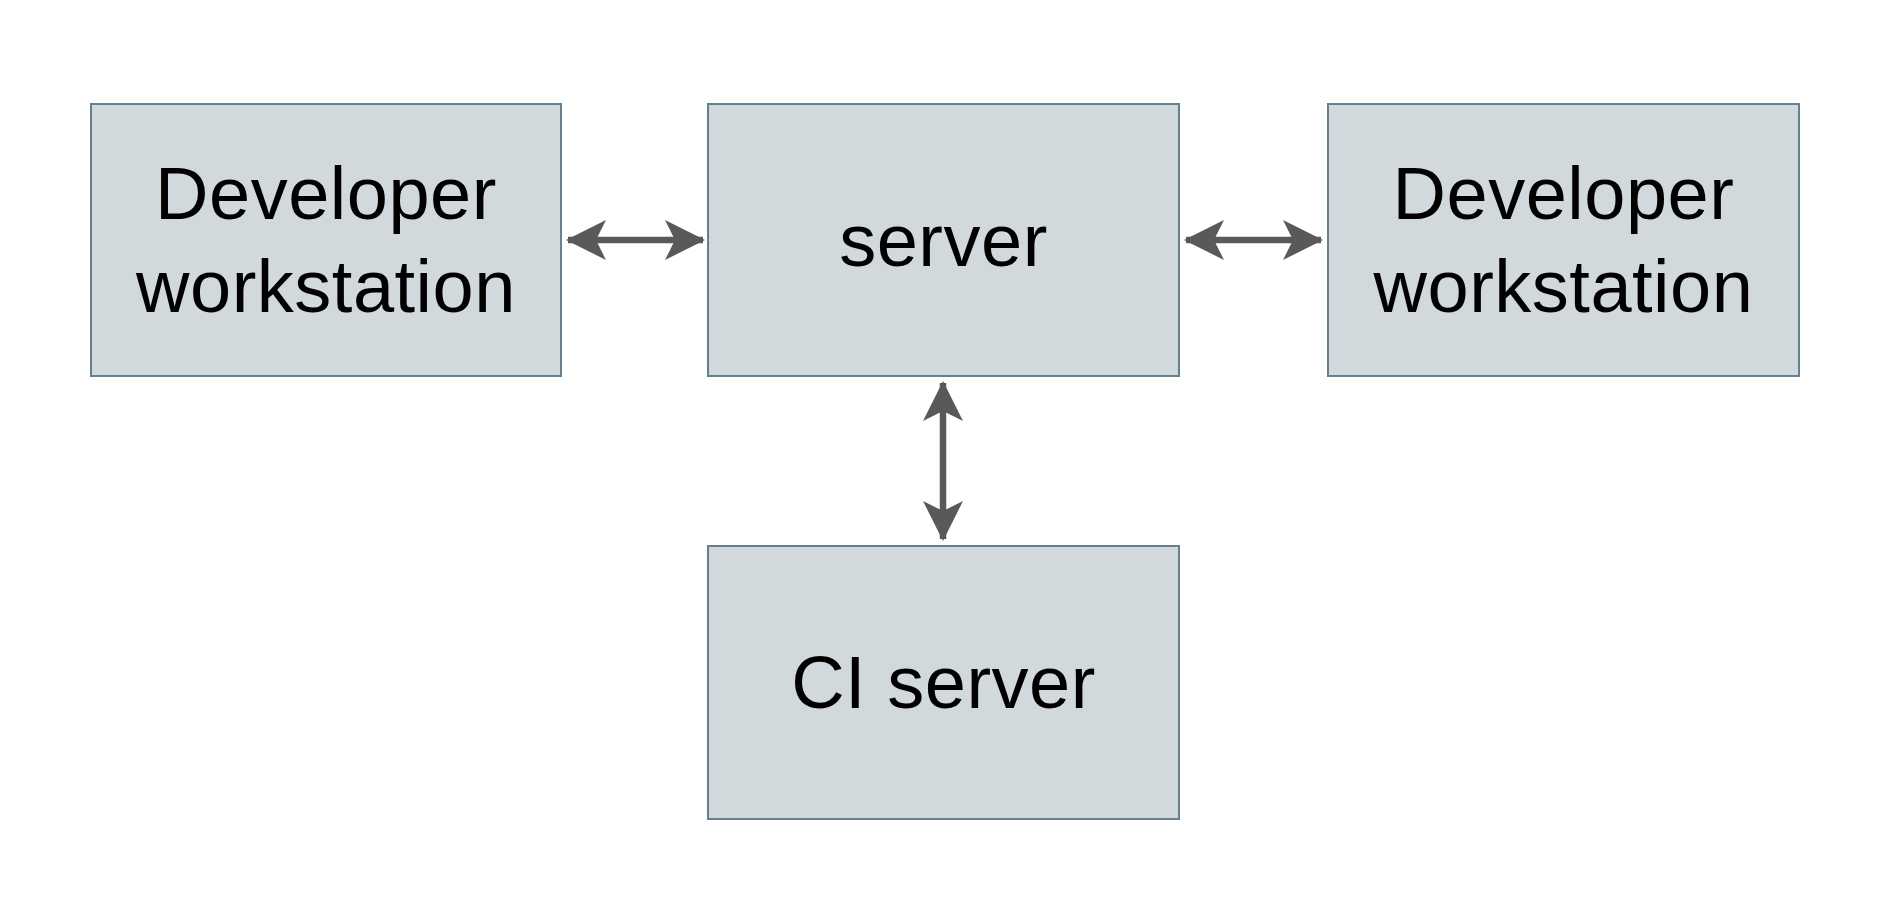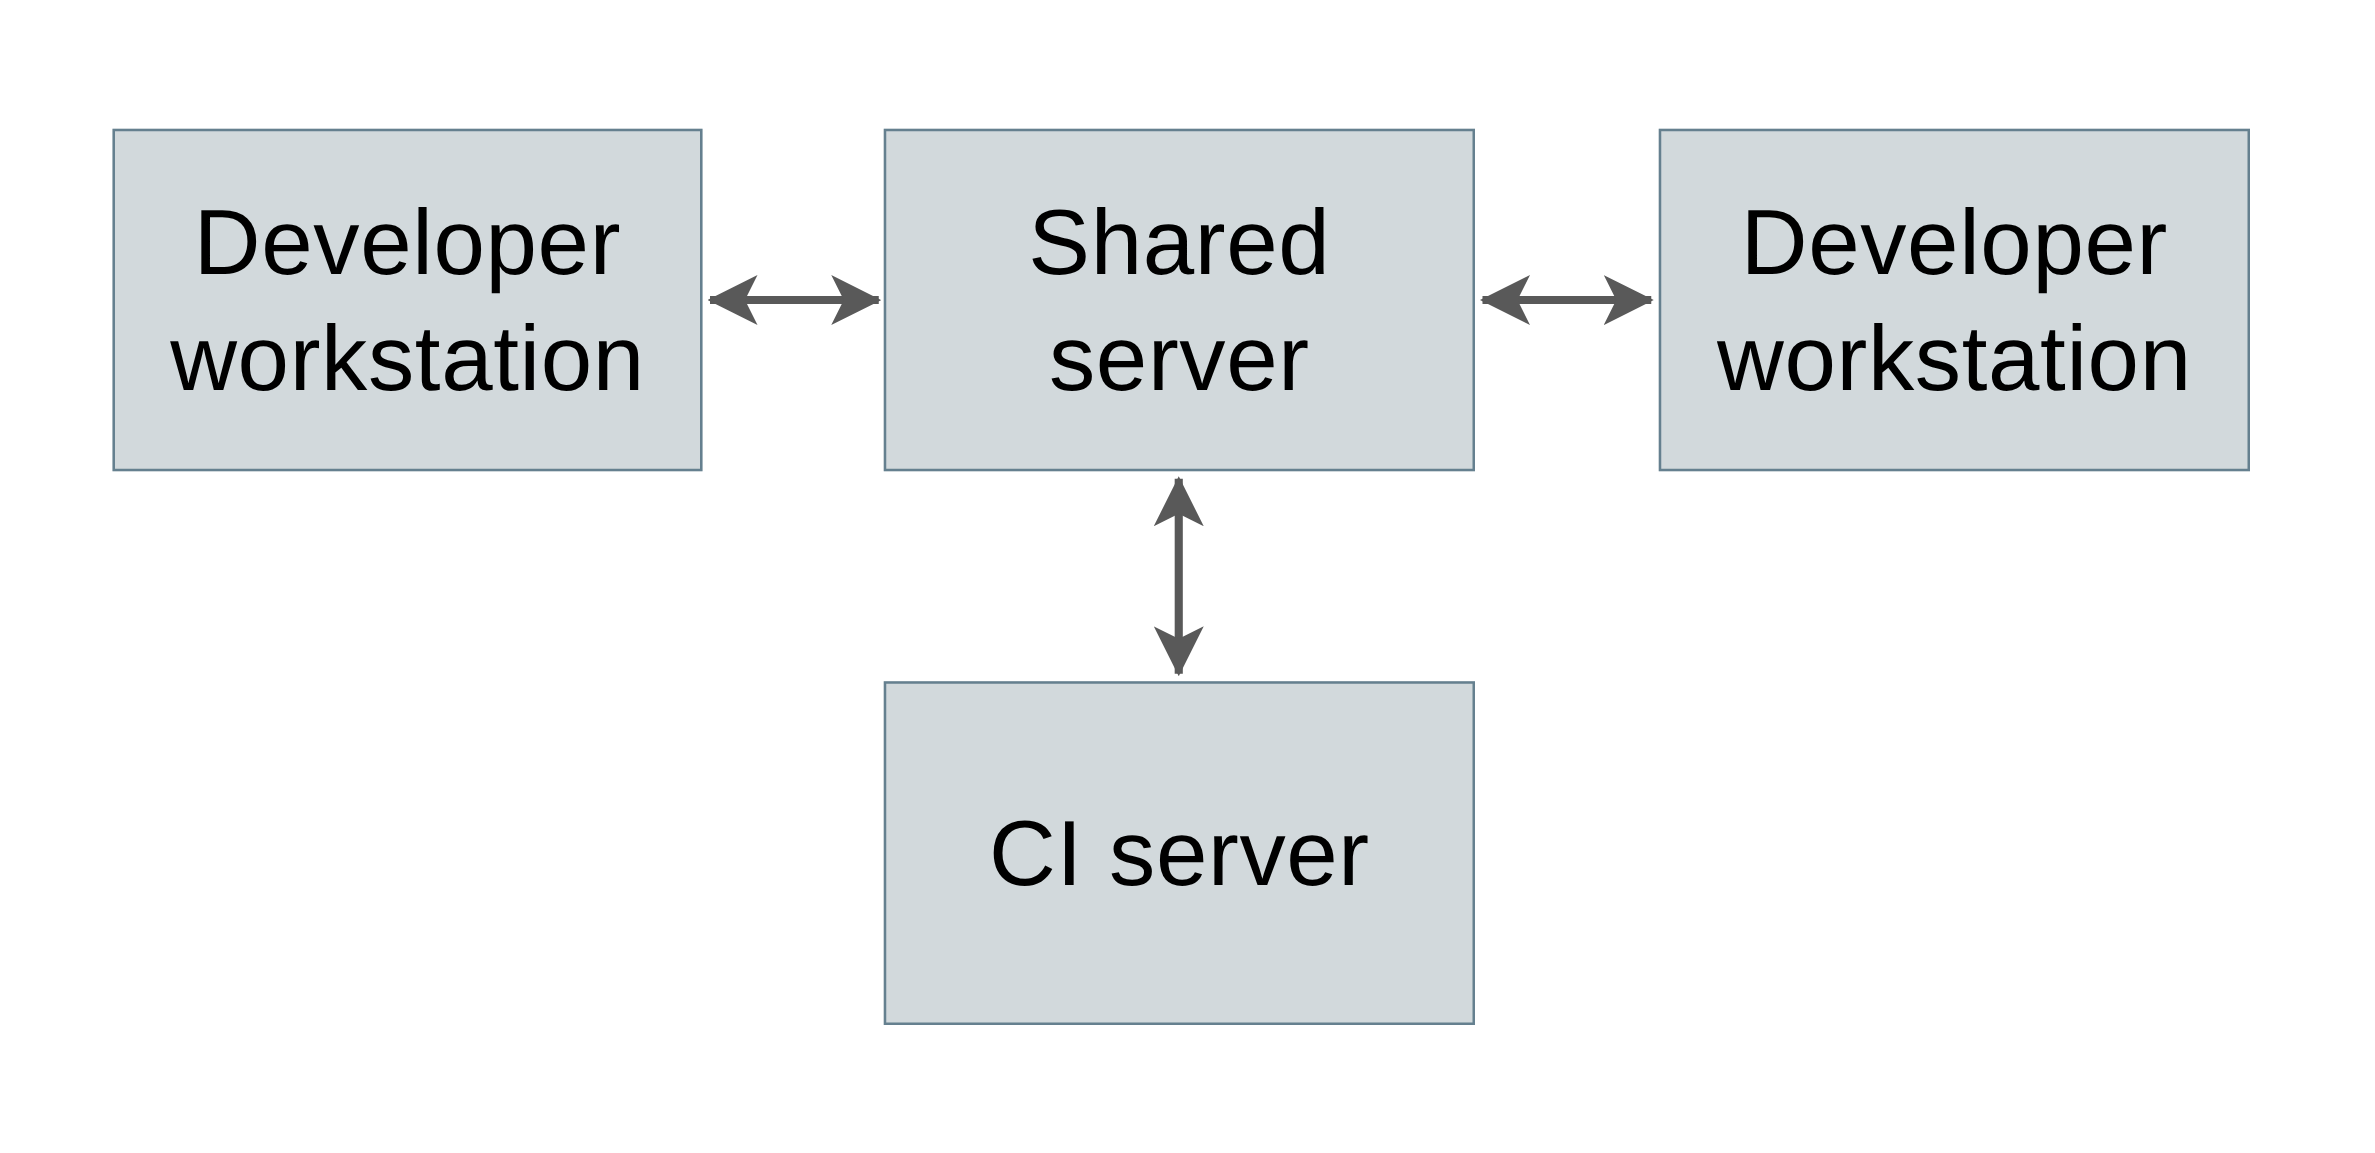--- a/index.html
+++ b/index.html
@@ -65,21 +65,20 @@
 
     <line x1="943" y1="383" x2="943" y2="539" stroke-width="6.5" marker-start="url(#ah-start)" marker-end="url(#ah-end)" stroke="#595959"></line>
   </svg>
 
   <div class="node node-dev-left">
     <span class="node-line">Developer</span>
     <span class="node-line">workstation</span>
   </div>
 
   <div class="node node-cache">
-    <span class="node-line">Shared</span>
     <span class="node-line">server</span>
   </div>
 
   <div class="node node-dev-right">
     <span class="node-line">Developer</span>
     <span class="node-line">workstation</span>
   </div>
 
   <div class="node node-ci">
     <span class="node-line">CI server</span>

